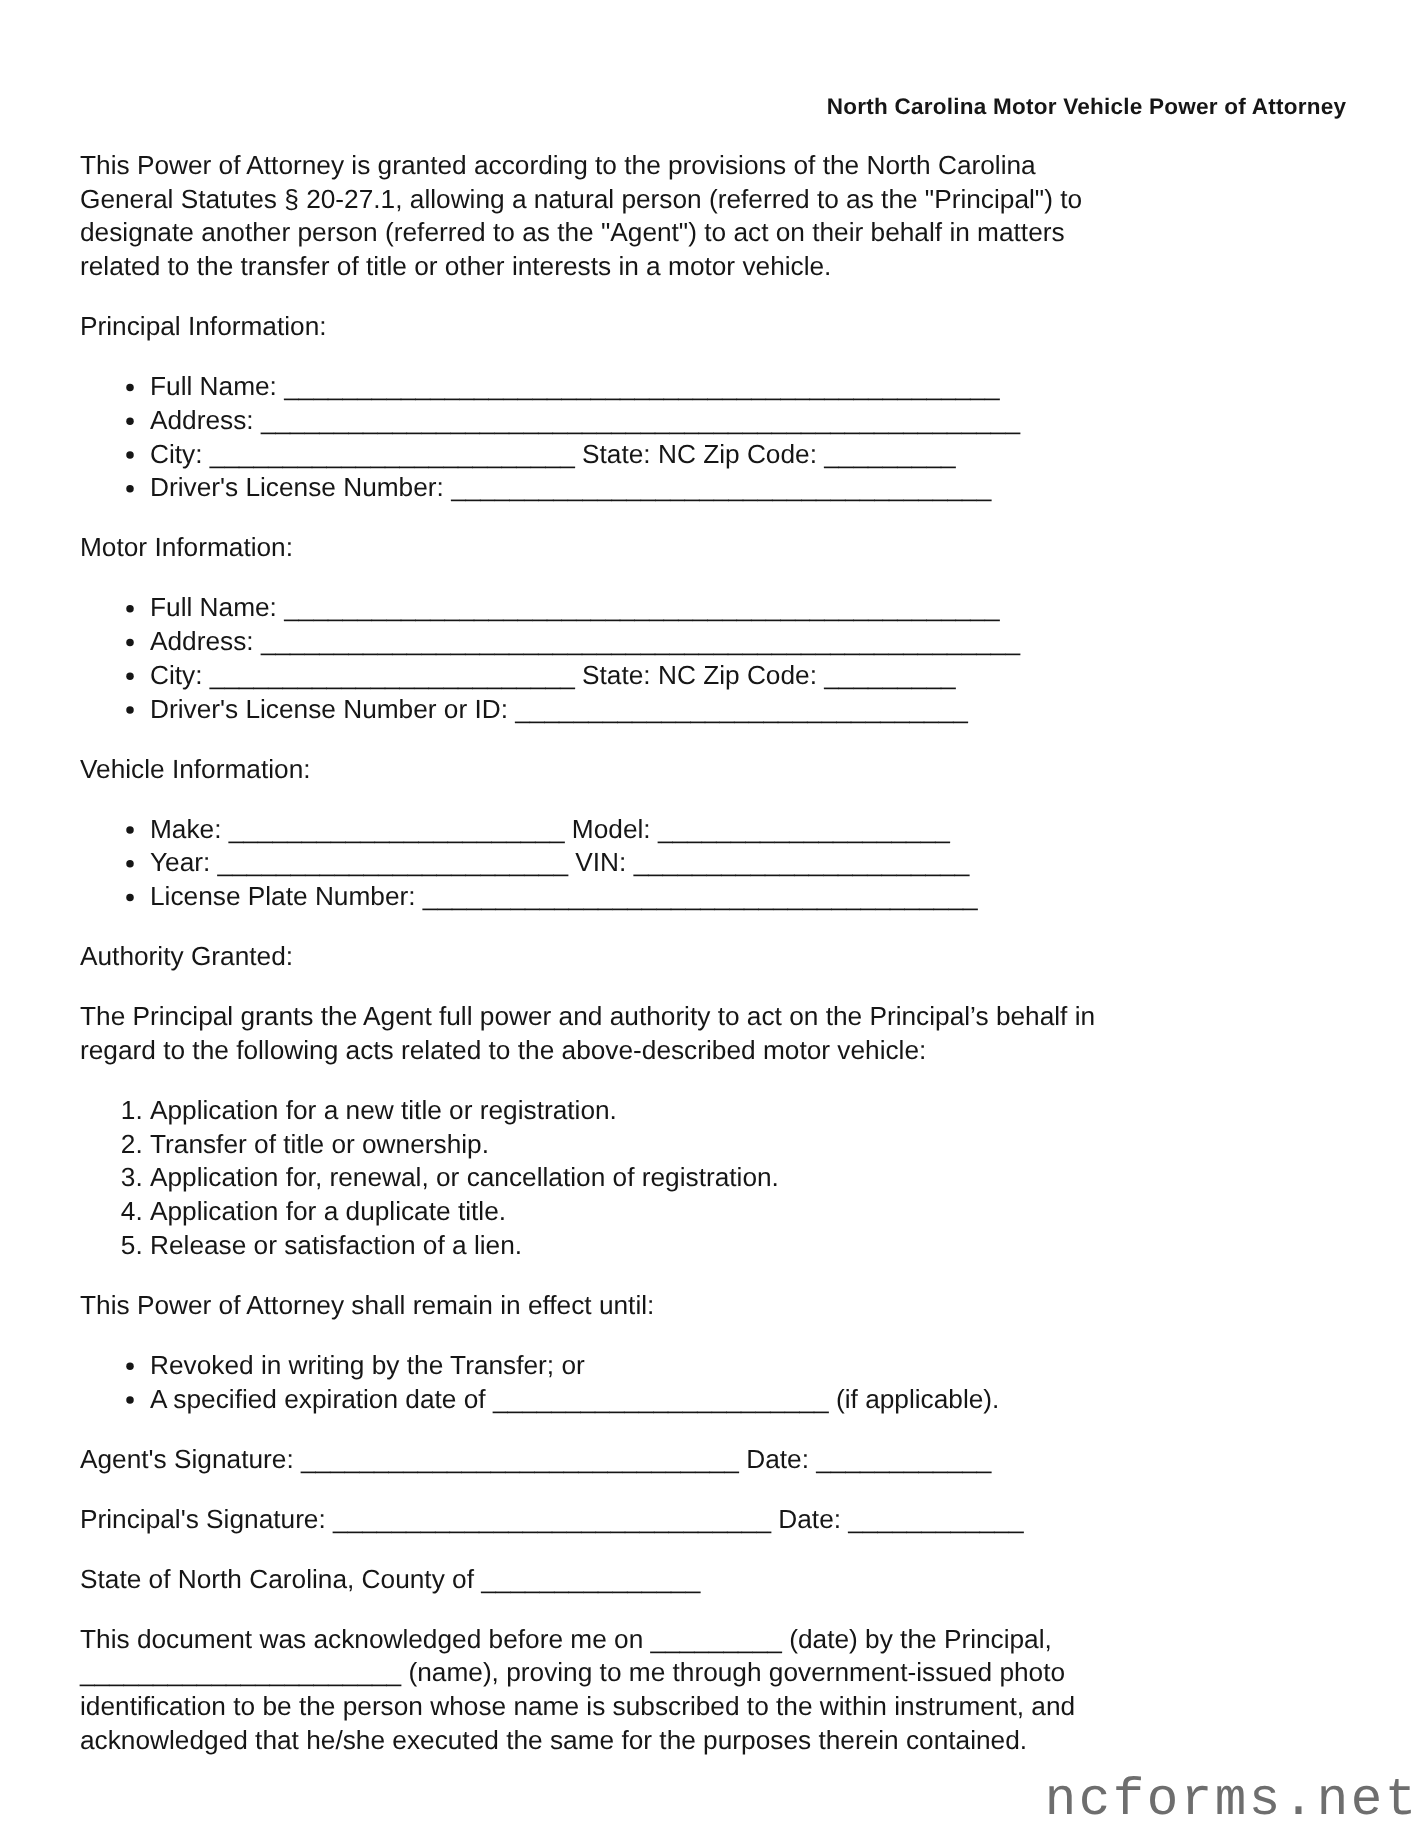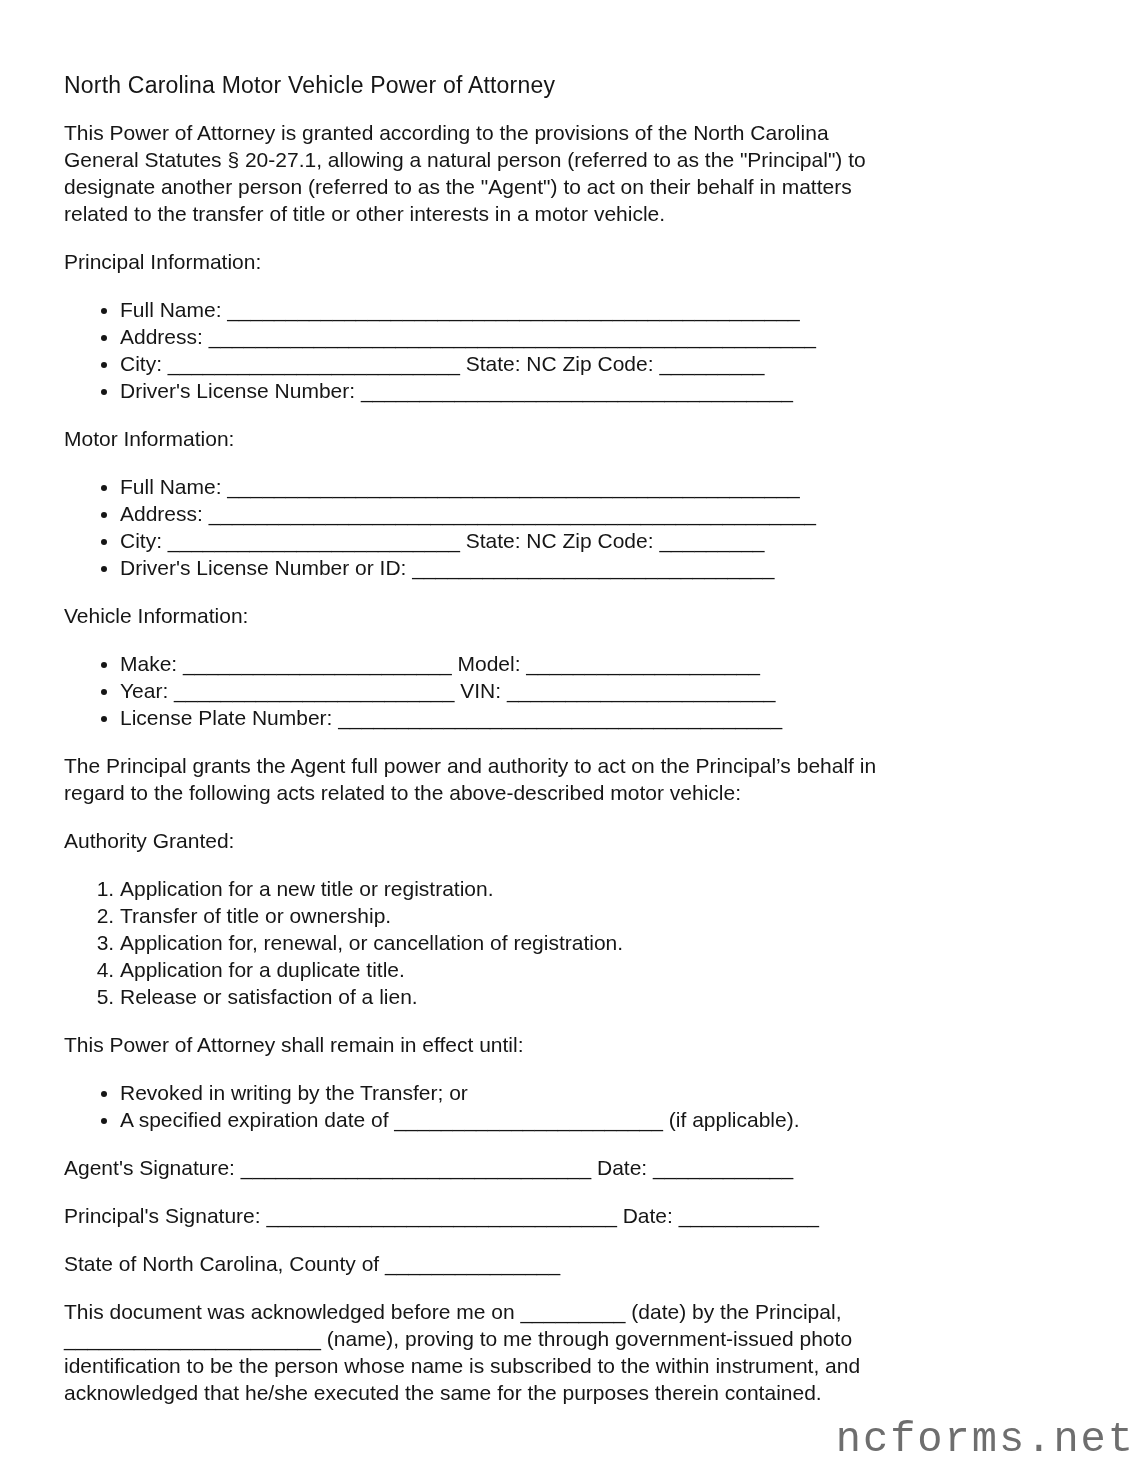--- a/index.html
+++ b/index.html
@@ -18,25 +18,26 @@
     color: #161616;
   }
   .page {
     position: relative;
     width: 100%;
     height: 100%;
     box-sizing: border-box;
     padding: 70px 64px 0 64px;
   }
   h1.doc-title {
-    font-size: 23px;
+    font-size: 18px;
     line-height: 30px;
-    font-weight: normal;
+    font-weight: bold;
     margin: 0 0 19px 0;
     letter-spacing: 0.2px;
+    text-align: right;
   }
   p.block {
     margin: 0 0 21px 0;
   }
   p.multiline {
     white-space: pre-line;
     max-width: 1013px;
   }
   ul.doc-list, ol.doc-list {
     margin: 0 0 21px 0;
@@ -91,24 +92,24 @@
   </ul>
 
   <p class="block">Vehicle Information:</p>
 
   <ul class="doc-list">
     <li>Make: _______________________ Model: ____________________</li>
     <li>Year: ________________________ VIN: _______________________</li>
     <li>License Plate Number: ______________________________________</li>
   </ul>
 
+  <p class="block">Authority Granted:</p>
+
   <p class="block multiline">The Principal grants the Agent full power and authority to act on the Principal’s behalf in
 regard to the following acts related to the above-described motor vehicle:</p>
-
-  <p class="block">Authority Granted:</p>
 
   <ol class="doc-list">
     <li>Application for a new title or registration.</li>
     <li>Transfer of title or ownership.</li>
     <li>Application for, renewal, or cancellation of registration.</li>
     <li>Application for a duplicate title.</li>
     <li>Release or satisfaction of a lien.</li>
   </ol>
 
   <p class="block">This Power of Attorney shall remain in effect until:</p>

